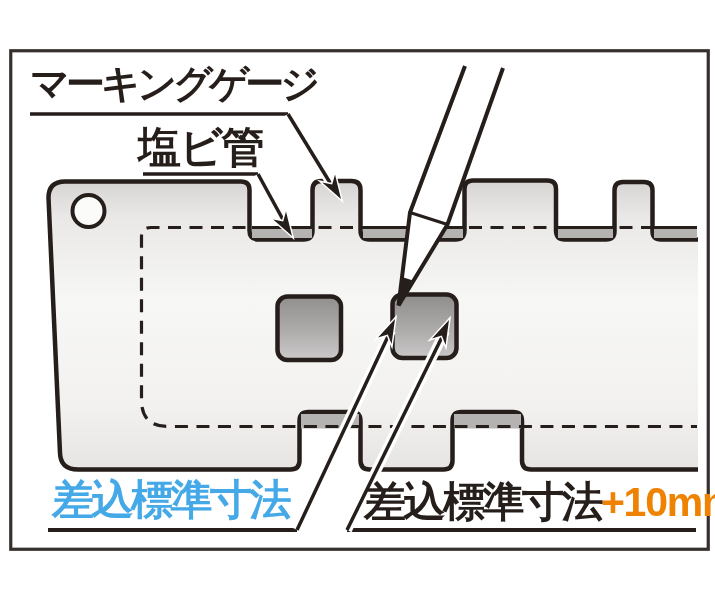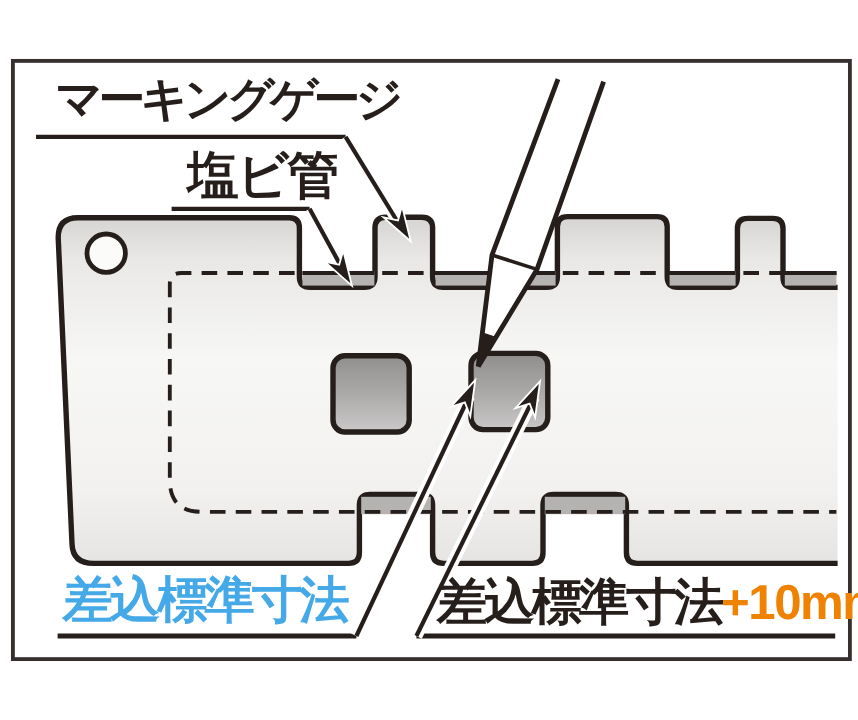--- a/index.html
+++ b/index.html
@@ -11,22 +11,22 @@
     font-family:"Liberation Sans","DejaVu Sans",sans-serif;
   }
   .stage svg{position:absolute;left:0;top:0;}
   .diagram-label{
     position:absolute;
     font-weight:700;
     line-height:1;
     white-space:nowrap;
     color:#251e1b;
   }
-  .label-marking-gauge{left:46px;top:64px;font-size:39px;letter-spacing:-0.10em;}
-  .label-pvc-pipe{left:156px;top:126px;font-size:43px;letter-spacing:-0.04em;}
+  .label-marking-gauge{left:30px;top:64px;font-size:39px;letter-spacing:-0.10em;}
+  .label-pvc-pipe{left:138px;top:126px;font-size:43px;letter-spacing:-0.04em;}
   .label-insert-std{left:52px;top:479px;font-size:42px;letter-spacing:-0.06em;color:#45a9e8;}
   .label-insert-std-plus{left:364px;top:481px;font-size:42px;letter-spacing:-0.06em;}
   .plus-suffix{color:#ef8200;letter-spacing:-0.03em;font-size:41px;}
 </style>
 </head>
 <body>
 
 <div class="stage">
 
   <svg width="715" height="600" viewBox="0 0 715 600">

